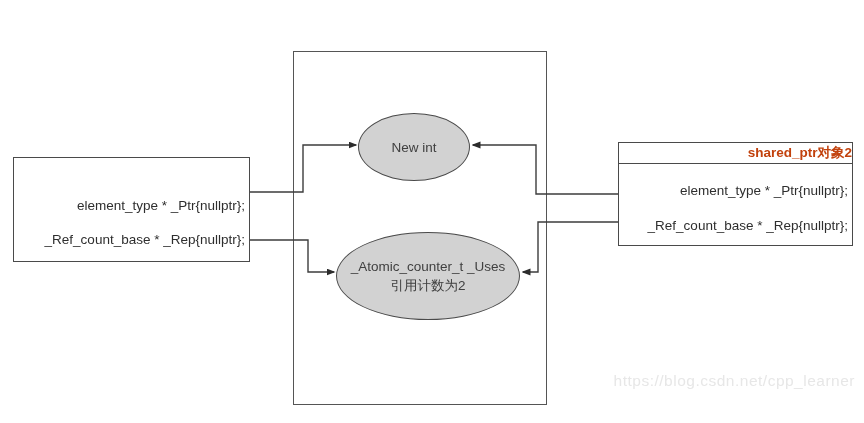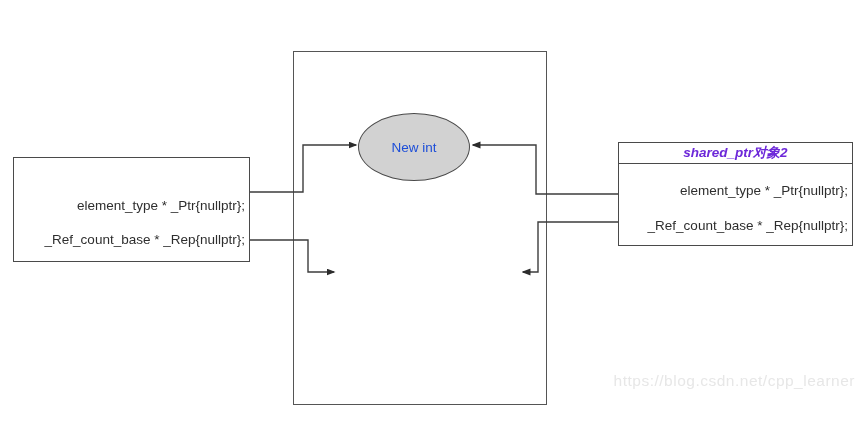--- a/index.html
+++ b/index.html
@@ -18,28 +18,27 @@
 
   
   .ptr-box {
     position: absolute;
     background: #ffffff;
     border: 1.4px solid #4a4a4a;
     box-sizing: border-box;
   }
   .ptr-box .title {
     display: block;
-    text-align: center;
+    text-align: right;
     font-weight: bold;
     font-size: 13.5px;
-    color: #6d28d9;
+    color: #c2410c;
     border-bottom: 1.4px solid #4a4a4a;
     line-height: 20px;
     height: 20px;
-    font-style: italic;
   }
   .ptr-box .field {
     position: absolute;
     left: 8px;
     right: 4px;
     font-size: 13.5px;
     color: #2e2e2e;
     white-space: nowrap;
     text-align: right;
   }
@@ -69,21 +68,21 @@
     position: absolute;
     background: #d2d2d2;
     border: 1.6px solid #4a4a4a;
     border-radius: 50%;
     box-sizing: border-box;
     display: flex;
     flex-direction: column;
     align-items: center;
     justify-content: center;
     text-align: center;
-    color: #1d4ed8;
+    color: #404040;
   }
   #new-int-ellipse {
     left: 358px;
     top: 113px;
     width: 112px;
     height: 68px;
     font-size: 13.5px;
   }
   #counter-ellipse {
     left: 336px;
@@ -136,20 +135,24 @@
     <div class="field field-1">element_type * _Ptr{nullptr};</div>
     <div class="field field-2">_Ref_count_base * _Rep{nullptr};</div>
   </div>
 
   <div class="heap-rect"></div>
 
   <div class="node-ellipse" id="new-int-ellipse">
     <span>New int</span>
   </div>
 
+  <div class="node-ellipse" id="counter-ellipse">
+    <span>_Atomic_counter_t _Uses</span>
+    <span>引用计数为2</span>
+  </div>
 
   <svg class="wire-layer" viewBox="0 0 864 423">
     <defs>
       <marker id="arrow" markerWidth="9" markerHeight="8" refX="7.5" refY="3.5" orient="auto" markerUnits="userSpaceOnUse">
         <path d="M0,0 L9,3.5 L0,7 Z" fill="#2c2c2c"></path>
       </marker>
     </defs>
     <polyline class="wire" points="250,192 303,192 303,145 356,145" marker-end="url(#arrow)"></polyline>
     <polyline class="wire" points="250,240 308,240 308,272 334,272" marker-end="url(#arrow)"></polyline>
     <polyline class="wire" points="618,194 536,194 536,145 473,145" marker-end="url(#arrow)"></polyline>

